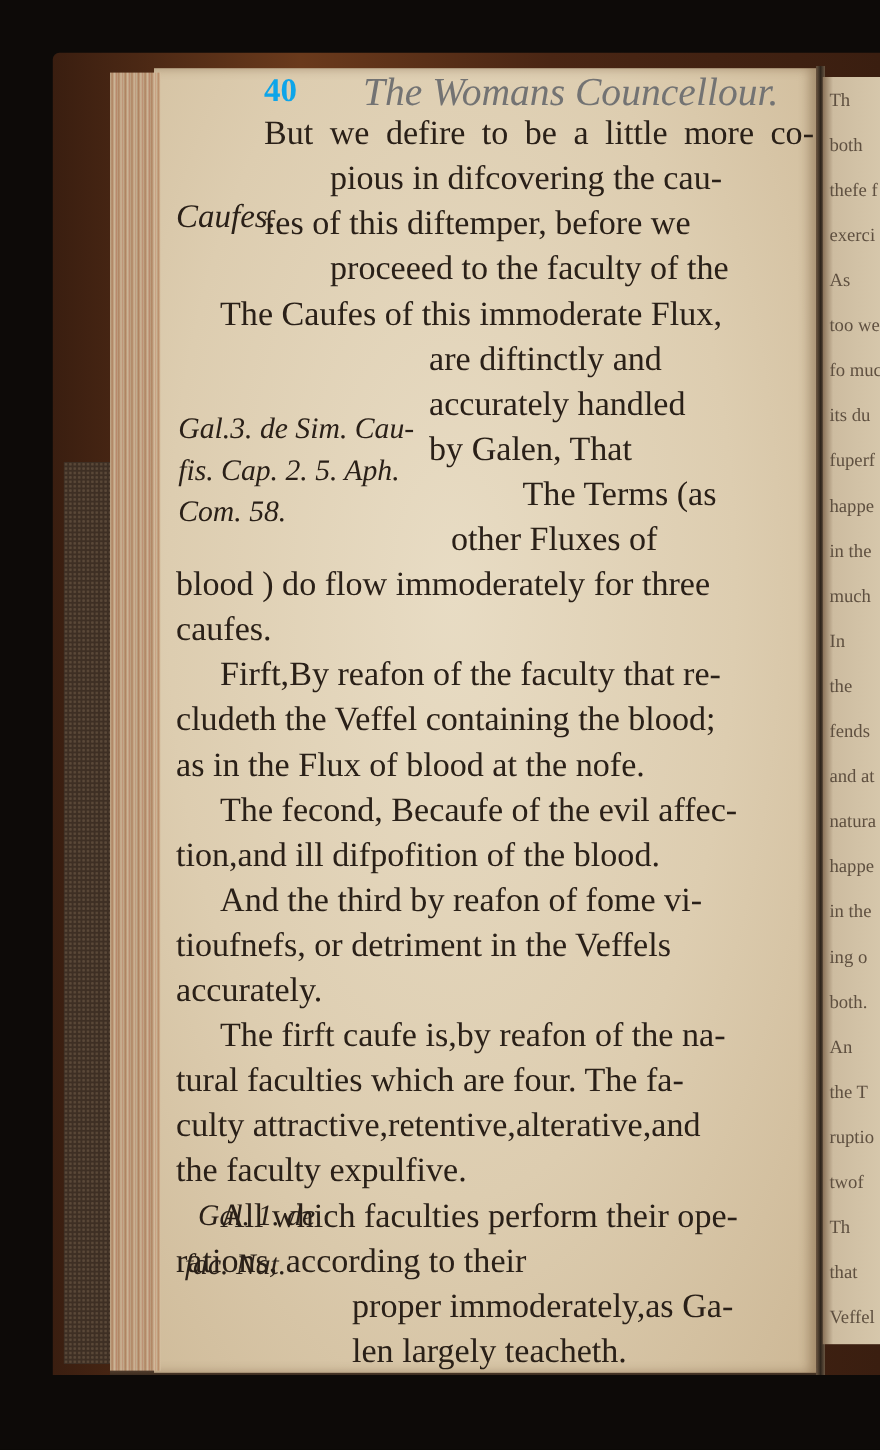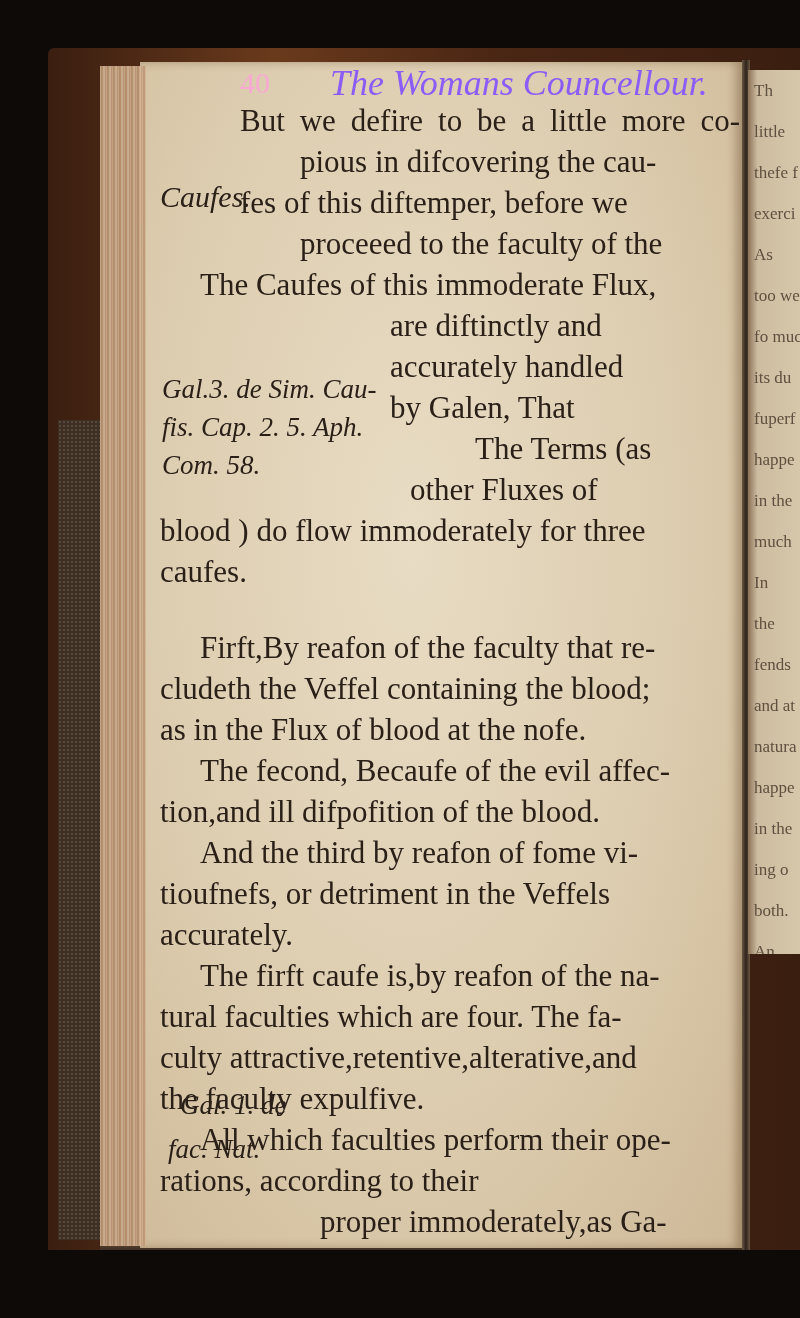--- a/index.html
+++ b/index.html
@@ -23,40 +23,40 @@
     position: absolute; left: 100px; top: 66px; width: 46px; height: 1180px;
     background: repeating-linear-gradient(90deg, #cdb99a 0px, #b88a66 2px, #d7c3a4 4px, #c29072 6px);
     opacity: 0.92;
   }
   .page {
     position: absolute; left: 140px; top: 62px; width: 602px; height: 1186px;
     background: radial-gradient(ellipse at 45% 40%, #e8dcc4 0%, #ddcdb0 55%, #cdb896 100%);
     box-shadow: inset -6px 0 10px rgba(80,50,20,0.35);
   }
   .facing-page {
-    position: absolute; left: 748px; top: 70px; width: 52px; height: 884px;
+    position: absolute; left: 748px; top: 70px; width: 52px; height: 1152px;
     background: linear-gradient(90deg, #8a7258 0%, #cdbca0 18%, #d6c7ab 100%);
     overflow: hidden;
   }
   .gutter {
     position: absolute; left: 742px; top: 60px; width: 8px; height: 1200px;
     background: linear-gradient(90deg, #6a5642, #2e241b, #6a5642);
   }
   .facing-line {
     font-family: "Liberation Serif", serif; font-size: 17px; color: #5f5040;
     line-height: 41px; padding-left: 6px; white-space: nowrap;
   }
   .running-head {
     position: absolute; top: 62px; left: 0; width: 100%; height: 40px;
   }
   .page-number {
-    position: absolute; left: 95px; top: 4px; font-size: 30px; font-weight: normal; color: #f9a8d4;
+    position: absolute; left: 95px; top: 4px; font-size: 30px; font-weight: bold; color: #0ea5e9;
   }
   .book-title {
-    position: absolute; left: 200px; top: 0; font-size: 36px; font-style: italic; color: #8b5cf6;
+    position: absolute; left: 200px; top: 0; font-size: 36px; font-style: italic; color: #737373;
   }
   .text-block {
     position: absolute; left: 240px; top: 100px; width: 500px;
     color: #2a2018; font-size: 31px; line-height: 41px;
   }
   .line { position: relative; height: 41px; white-space: nowrap; }
   .line.justify { text-align: justify; text-align-last: justify; }
   .line.right-col { padding-left: 230px; }
   .line.outdent { margin-left: -80px; }
   .margin-note {
@@ -75,21 +75,21 @@
 
 <div class="book-cover"></div>
 <div class="cover-spine-texture"></div>
 <div class="bottom-binding"></div>
 <div class="page"></div>
 <div class="page-edges"></div>
 <div class="gutter"></div>
 
 <div class="facing-page" id="facing">
     <div class="facing-line">Th</div>
-    <div class="facing-line">little</div>
+    <div class="facing-line">both</div>
     <div class="facing-line">thefe f</div>
     <div class="facing-line">exerci</div>
     <div class="facing-line">As</div>
     <div class="facing-line">too we</div>
     <div class="facing-line">fo muc</div>
     <div class="facing-line">its du</div>
     <div class="facing-line">fuperf</div>
     <div class="facing-line">happe</div>
     <div class="facing-line">in the</div>
     <div class="facing-line">much</div>
@@ -130,21 +130,21 @@
   <div class="line" style="padding-left:0px;">fes of this diftemper, before we</div>
   <div class="line" style="padding-left:60px;">proceeed to the  faculty  of the</div>
   <div class="line" style="margin-left:-40px;">The Caufes of this immoderate Flux,</div>
   <div class="line right-col" style="padding-left:150px;">are  diftinctly  and</div>
   <div class="line" style="padding-left:150px;">accurately handled</div>
   <div class="line" style="padding-left:150px;">by Galen,  That</div>
   <div class="line" style="padding-left:235px;">The Terms  (as</div>
   <div class="line" style="padding-left:170px;">other  Fluxes  of</div>
   <div class="line outdent">blood ) do flow immoderately for three</div>
   <div class="line outdent">caufes.</div>
-  <div class="line" style="margin-left:-40px;margin-top:35px;">Firft,By reafon of the faculty that re-</div>
+  <div class="line" style="margin-left:-40px;">Firft,By reafon of the faculty that re-</div>
   <div class="line outdent">cludeth the Veffel containing  the blood;</div>
   <div class="line outdent">as in the Flux of blood at the nofe.</div>
   <div class="line" style="margin-left:-40px;">The fecond, Becaufe of the evil affec-</div>
   <div class="line outdent">tion,and ill difpofition of the blood.</div>
   <div class="line" style="margin-left:-40px;">And the third by reafon  of  fome vi-</div>
   <div class="line outdent">tioufnefs,  or  detriment  in  the  Veffels</div>
   <div class="line outdent">accurately.</div>
   <div class="line" style="margin-left:-40px;">The firft caufe is,by reafon of the na-</div>
   <div class="line outdent">tural faculties which are four.   The fa-</div>
   <div class="line outdent">culty attractive,retentive,alterative,and</div>

